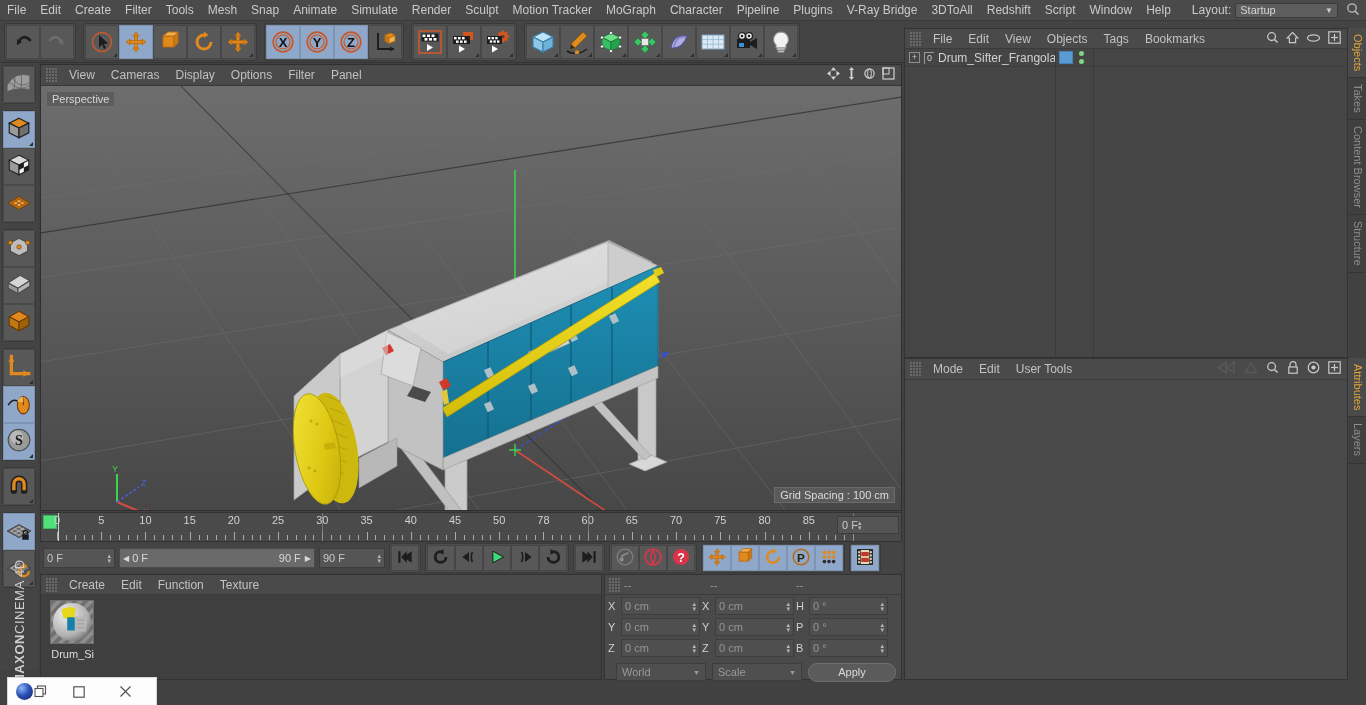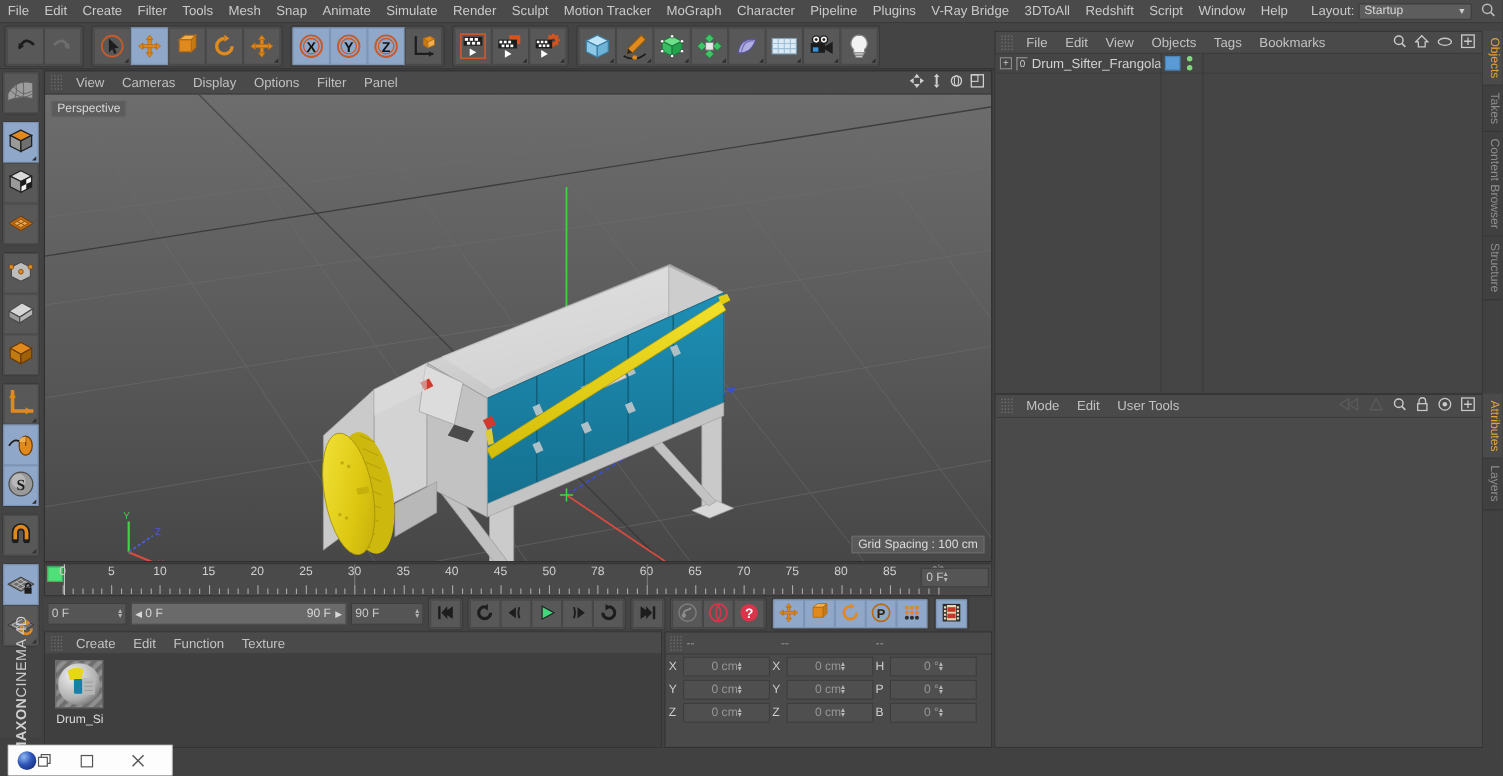--- a/index.html
+++ b/index.html
@@ -132,21 +132,21 @@
 
   
   #coords { position:absolute; left:604px; top:574px; width:298px; height:106px;
             background:#4a4a4a; border:1px solid #333;}
   #coordhead{ height:20px; display:flex; align-items:center; padding-left:4px;
               border-bottom:1px solid #3b3b3b; font-size:11px; color:#9a9a9a;}
   .dash{ width:86px; text-align:left; }
   .coordrow{ display:flex; align-items:center; height:20px; margin:1px 0 0 3px; gap:2px;}
   .axlabel{ width:11px; font-size:11px; color:#cfcfcf; text-align:left;}
   .coordfield{ width:79px; height:18px; background:#4f4f4f; border:1px solid #3d3d3d;
-               display:flex; align-items:center; justify-content:center;
+               display:flex; align-items:center; justify-content:space-between;
                padding:0 3px; font-size:11px; color:#969696;}
   .selbox{ height:18px; background:#4f4f4f; border:1px solid #3d3d3d;
            display:flex; align-items:center; justify-content:space-between;
            padding:0 5px; font-size:11px; color:#9a9a9a;}
   #applybtn{ width:88px; height:19px; border-radius:9px; background:#5b5b5b;
              border:1px solid #6e6e6e; display:flex; align-items:center;
              justify-content:center; font-size:11px; color:#dcdcdc;}
 
   
   #objmgr { position:absolute; left:904px; top:28px; width:444px; height:330px;
@@ -1287,20 +1287,33 @@
       <span class="axlabel">B</span>
       <div class="coordfield">
           <span>0 °</span>
           <span class="spin">
             <span>▴</span>
             <span>▾</span>
           </span>
         </div>
     </div>
 
+    <div class="coordrow" style="margin-top:4px;gap:6px;padding-left:8px">
+      <div class="selbox" style="width:90px">
+        <span>World</span>
+        <span style="font-size:7px">▼</span>
+      </div>
+      <div class="selbox" style="width:90px">
+        <span>Scale</span>
+        <span style="font-size:7px">▼</span>
+      </div>
+      <div id="applybtn">
+        <span>Apply</span>
+      </div>
+    </div>
   </div>
 
   <div id="objmgr">
     <div id="objhead">
       <span class="gripper"></span>
       <div id="objmenu-items" style="display:flex;">
           <div class="menu-item">File</div>
           <div class="menu-item">Edit</div>
           <div class="menu-item">View</div>
           <div class="menu-item">Objects</div>

